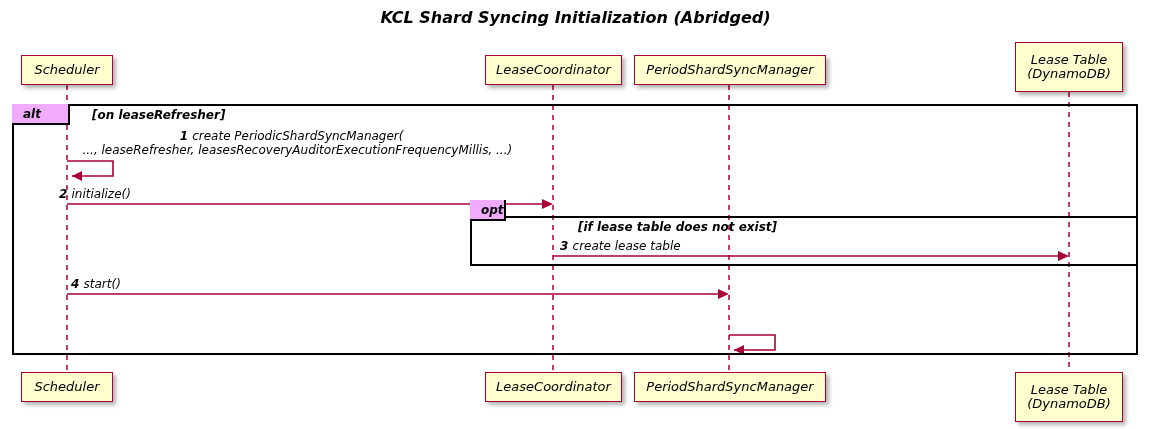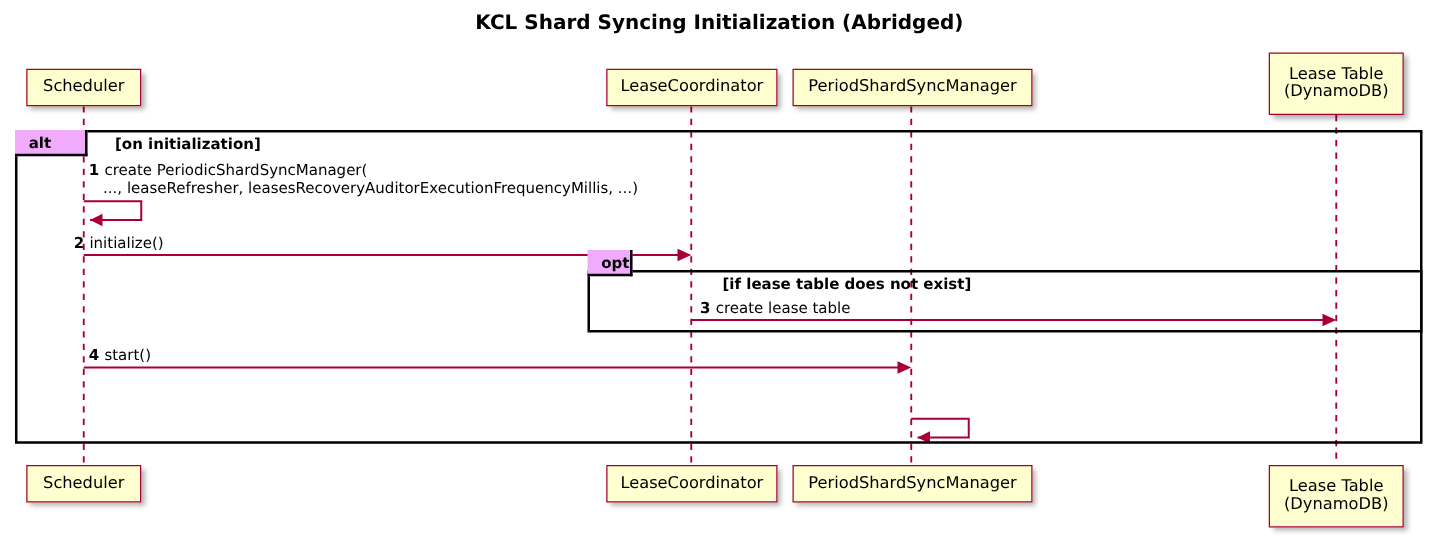--- a/index.html
+++ b/index.html
@@ -14,20 +14,21 @@
     font-family: "DejaVu Sans", sans-serif;
     color: #000000;
     overflow: hidden;
   }
   #diagram {
     position: absolute;
     left: 0;
     top: 0;
     width: 1151px;
     height: 429px;
+    font-style: italic;
   }
   .title {
     position: absolute;
     left: 0;
     top: 8px;
     width: 1151px;
     text-align: center;
     font-size: 16px;
     font-weight: bold;
     color: #000000;
@@ -79,20 +80,21 @@
     font-weight: bold;
     color: #000000;
     white-space: pre;
   }
   .msg-label {
     position: absolute;
     font-size: 12px;
     color: #000000;
     white-space: pre;
     line-height: 14px;
+    text-align: center;
   }
   .msg-num {
     font-weight: bold;
   }
 </style>
 </head>
 <body>
 
 <div id="diagram">
 
@@ -121,21 +123,21 @@
     <polygon points="734,350 744,345 744,355" fill="#A80036"></polygon>
   </svg>
 
   <div class="frame" style="left:12px; top:104px; width:1126px; height:251px;"></div>
   <div class="frame-label" style="left:12px; top:104px; width:58px; height:21px;">alt</div>
   <svg class="frame-label-notch" style="left:70px; top:104px;" width="14" height="21">
     <path d="M 0 0 L 14 0 L 0 21 Z" fill="#EEEEEE"></path>
     <path d="M 14 0 L 0 21" stroke="#000000" stroke-width="2" fill="none"></path>
     <path d="M 0 0 L 14 0" stroke="#EEEEEE" stroke-width="2" fill="none"></path>
   </svg>
-  <div class="guard" style="left:92px; top:108px;">[on initialization]</div>
+  <div class="guard" style="left:92px; top:108px;">[on leaseRefresher]</div>
 
   <div class="frame" style="left:470px; top:216px; width:668px; height:50px;"></div>
   <div class="frame-label" style="left:470px; top:200px; width:36px; height:21px;text-align:center;">opt</div>
   <svg class="frame-label-notch" style="left:528px; top:216px;" width="14" height="21">
     <path d="M 0 0 L 14 0 L 0 21 Z" fill="#EEEEEE"></path>
     <path d="M 14 0 L 0 21" stroke="#000000" stroke-width="2" fill="none"></path>
     <path d="M 0 0 L 14 0" stroke="#EEEEEE" stroke-width="2" fill="none"></path>
   </svg>
   <div class="guard" style="left:538px; top:220px;margin-left:40px;">[if lease table does not exist]</div>
 

